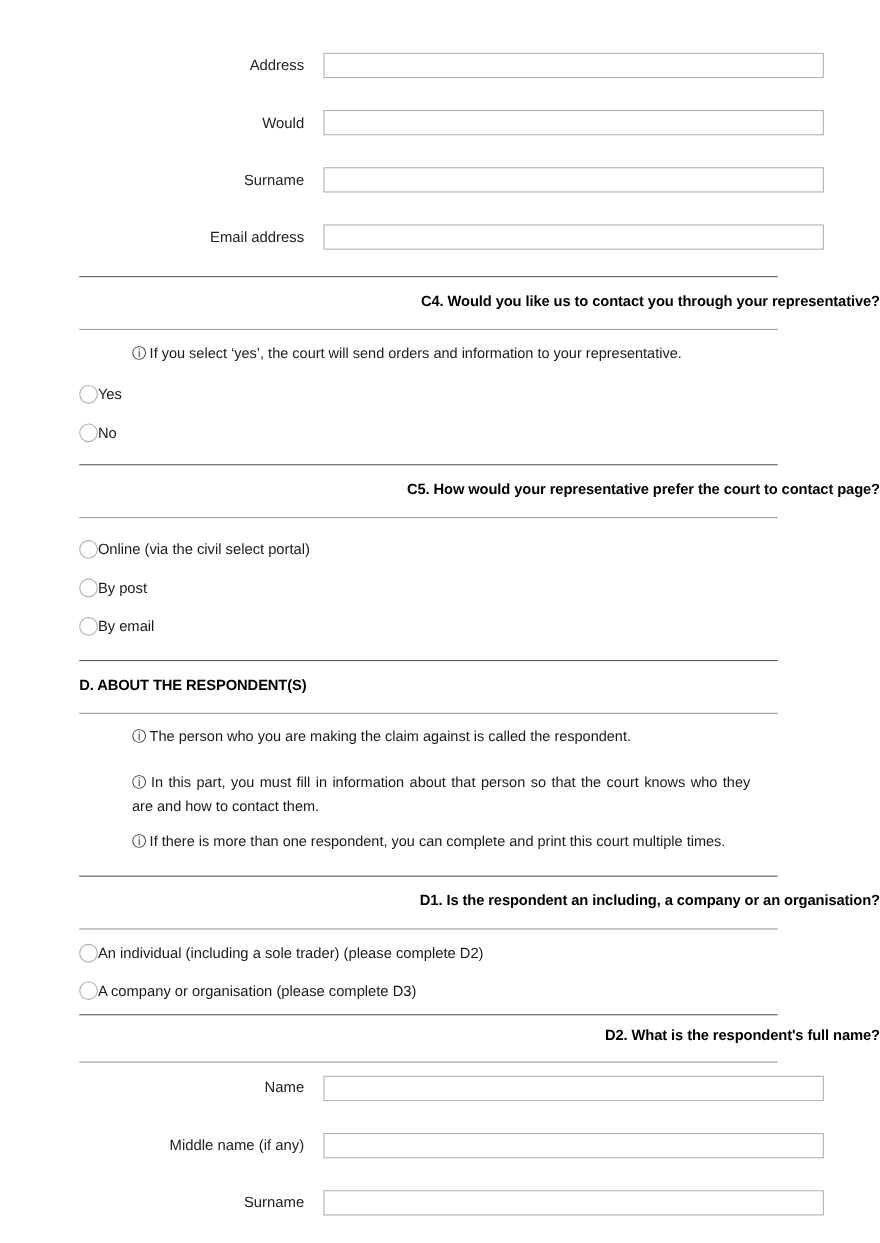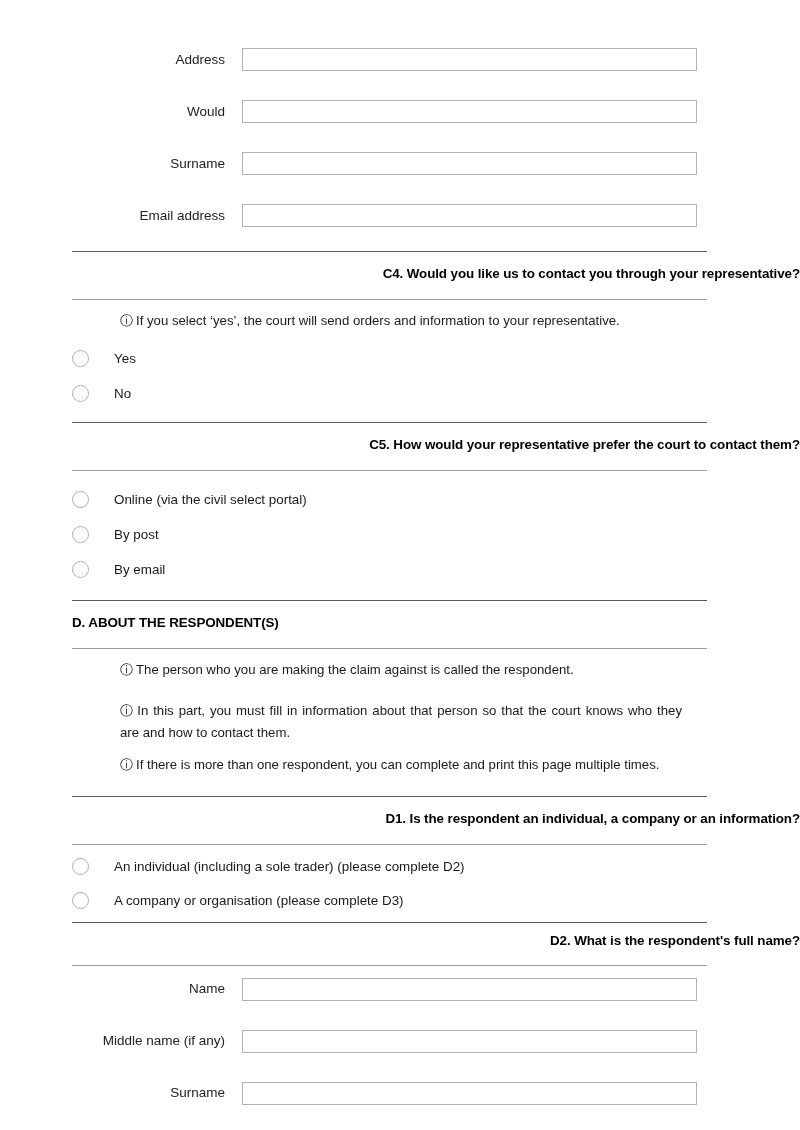--- a/index.html
+++ b/index.html
@@ -31,21 +31,21 @@
     width: 635px;
   }
   .rule.light {
     border-top: 1px solid #9b9b9d;
   }
 
   
   .field-row {
     display: flex;
     align-items: center;
-    justify-content: flex-start;
+    justify-content: center;
   }
   .field-label {
     width: 242px;
     text-align: right;
     padding-right: 17px;
     box-sizing: border-box;
     font-size: 13.5px;
     line-height: 16px;
     color: #222222;
     white-space: nowrap;
@@ -110,21 +110,20 @@
     width: 17px;
     height: 17px;
     border: 1px solid #b0b0b2;
     border-radius: 50%;
     background: #ffffff;
     box-sizing: border-box;
     flex: 0 0 auto;
   }
   .option-label {
     margin-left: 0;
-    padding-left: 25px;
     font-size: 13.4px;
     line-height: 17px;
     color: #1a1a1a;
     white-space: nowrap;
   }
   .s10 { height: 10px; }
   .s11 { height: 11px; }
   .s12 { height: 12px; }
   .s13 { height: 13px; }
   .s14 { height: 14px; }
@@ -198,21 +197,21 @@
 
   <div class="option">
     <span class="radio"></span>
     <span class="option-label">No</span>
   </div>
 
   <div class="s20"></div>
 
   <div class="rule"></div>
   <div class="s14"></div>
-  <div class="q-heading">C5. How would your representative prefer the court to contact them?</div>
+  <div class="q-heading">C5. How would your representative prefer the court to contact page?</div>
   <div class="s17"></div>
   <div class="rule light"></div>
   <div class="s20"></div>
 
   <div class="option">
     <span class="radio"></span>
     <span class="option-label">Online (via the civil select portal)</span>
   </div>
 
   <div class="s18"></div>
@@ -244,28 +243,28 @@
 
   <div class="s20"></div>
 
   <div class="info justify">
     <span class="info-icon">ⓘ</span><span>In this part, you must fill in information about that person so that the court knows who they are and how to contact them.</span>
   </div>
 
   <div class="s11"></div>
 
   <div class="info justify">
-    <span class="info-icon">ⓘ</span><span>If there is more than one respondent, you can complete and print this page multiple times.</span>
+    <span class="info-icon">ⓘ</span><span>If there is more than one respondent, you can complete and print this court multiple times.</span>
   </div>
 
   <div class="s20"></div>
 
   <div class="rule"></div>
   <div class="s14"></div>
-  <div class="q-heading">D1. Is the respondent an individual, a company or an information?</div>
+  <div class="q-heading">D1. Is the respondent an including, a company or an organisation?</div>
   <div class="s17"></div>
   <div class="rule light"></div>
   <div class="s13"></div>
 
   <div class="option">
     <span class="radio"></span>
     <span class="option-label">An individual (including a sole trader) (please complete D2)</span>
   </div>
 
   <div class="s17"></div>

